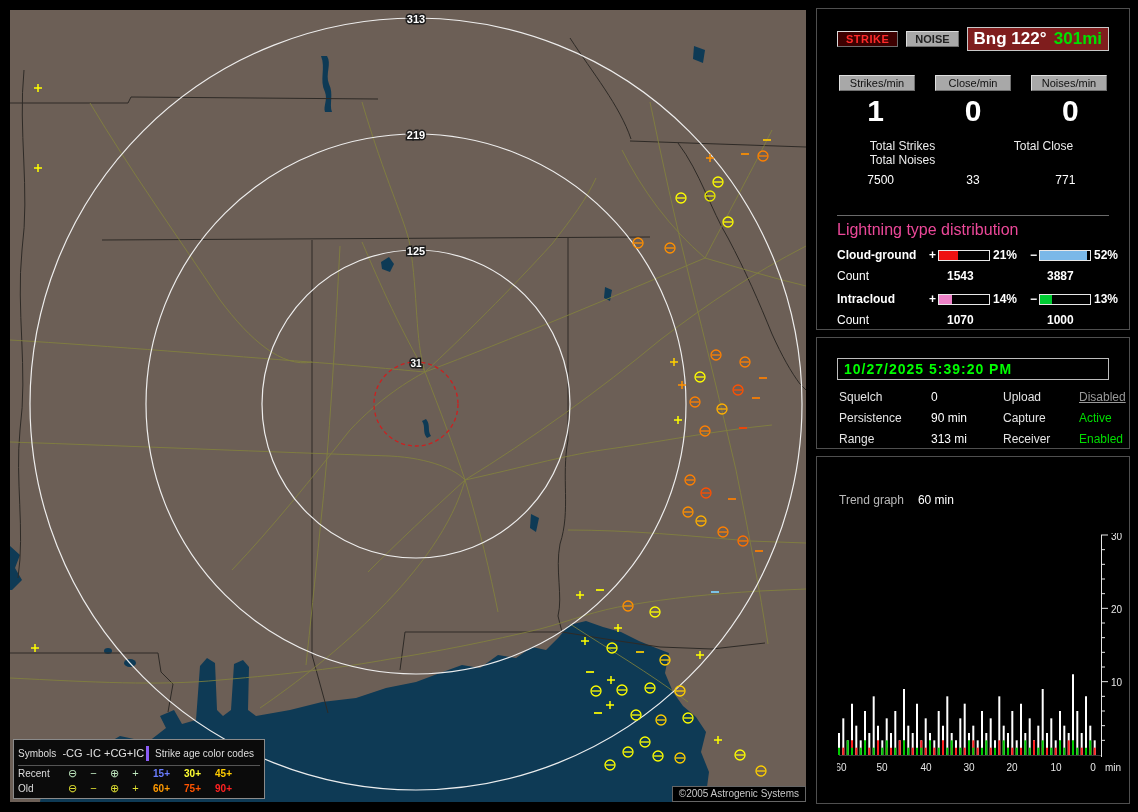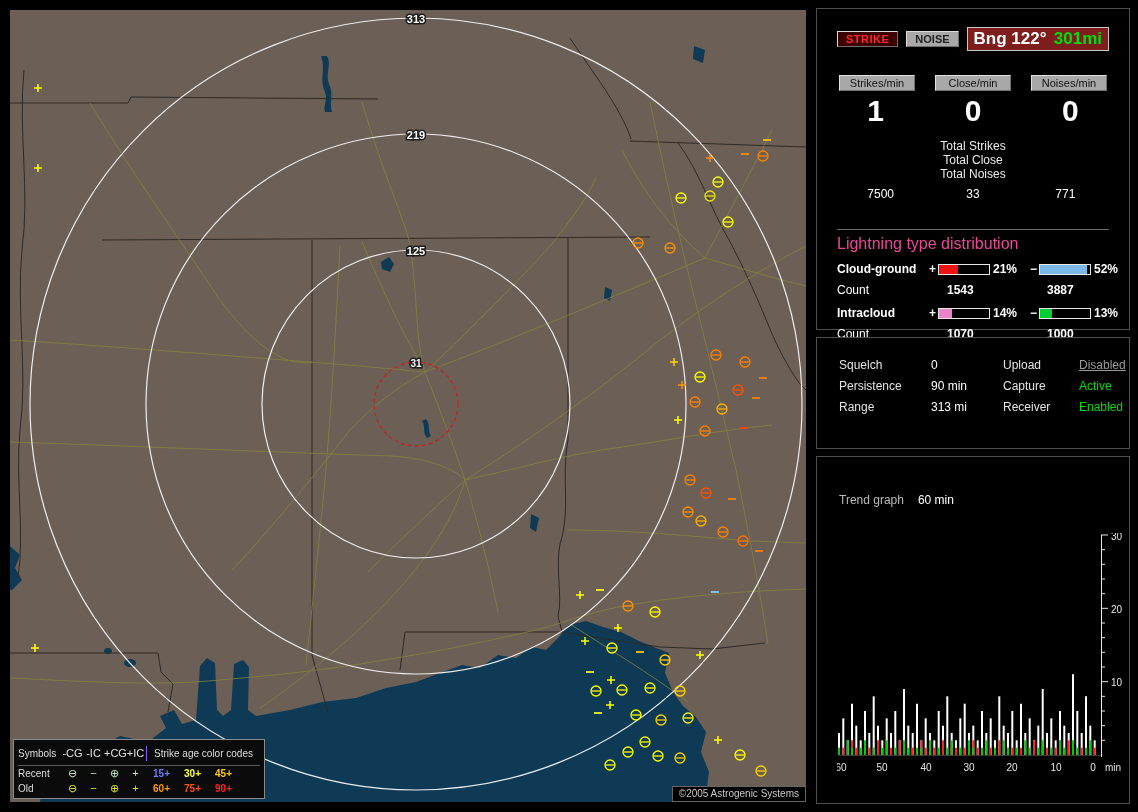--- a/index.html
+++ b/index.html
@@ -13,41 +13,41 @@
   .ring-label{font-size:11px;font-weight:bold;fill:#fff;stroke:#1a1a1a;stroke-width:3px;paint-order:stroke;text-anchor:middle}
   .ring-label.small{font-size:10px}
 
   
   .legend{position:absolute;left:3px;bottom:3px;width:252px;background:#0b0b0b;border:1px solid #8a8a8a;font-size:10px;color:#e0e0e0;padding:1px 4px 2px}
   .lg-row{display:flex;align-items:center;height:15px;line-height:15px}
   .lg-head{border-bottom:1px solid #555;height:25px}
   .lg-name{width:44px;color:#ddd}
   .lg-sym{width:21px;text-align:center;font-size:11px}
   .lg-age{width:31px;text-align:center;font-weight:bold}
-  .lg-age-title{flex:1;text-align:center;color:#ddd;border-left:1px solid #8b5cf6}
+  .lg-age-title{flex:1;text-align:center;color:#ddd;border-left:3px solid #8b5cf6}
   .copyright{position:absolute;right:0;bottom:0;background:#000000;border:1px solid #666;color:#c8c8c8;font-size:10px;padding:0 6px;line-height:14px}
 
   
   .panel{position:absolute;left:816px;top:8px;width:314px;height:796px;display:flex;flex-direction:column;gap:7px;color:#fff}
   .box{background:#000;border:1px solid #4f4f4f;padding:20px}
   .sec1{height:322px}
   .sec2{height:112px}
   .sec3{flex:1;display:flex;flex-direction:column}
 
   .mode-row{display:flex;align-items:center;gap:8px;height:20px}
   .btn{font-size:11px;font-weight:bold;padding:1px 8px;cursor:pointer;border:1px solid;border-color:#dcdcdc #6e6e6e #6e6e6e #dcdcdc}
   .btn-strike{background:#3c0000;color:#ff2a2a;letter-spacing:.5px}
   .btn-noise{background:#a8a8a8;color:#222}
   .bng-box{margin-left:auto;display:flex;justify-content:space-between;align-items:center;width:155px;border:1px solid #c8c8c8;background:#7f1d1d;font-size:17px;font-weight:bold;padding:1px 6px}
 
   .rate-btn-row{display:grid;grid-template-columns:1fr 1fr 1fr;column-gap:20px;margin-top:26px;padding:0 2px}
   .rate-btn{background:#a8a8a8;color:#111;font-size:11px;text-align:center;padding:1px 0;border:1px solid;border-color:#e0e0e0 #707070 #707070 #e0e0e0;cursor:pointer}
   .rate-num-row{display:grid;grid-template-columns:1fr 1fr 1fr;column-gap:20px;margin-top:4px}
   .rate-num{font-size:30px;font-weight:bold;text-align:center;color:#fff;line-height:32px}
-  .tot-row{display:grid;grid-template-columns:1fr;column-gap:10px;margin-top:12px}
+  .tot-row{display:grid;grid-template-columns:1fr 1fr;column-gap:10px;margin-top:12px}
   .tot-cell{text-align:center;font-size:12px;color:#ececec}
   .tot-val-row{display:grid;grid-template-columns:1fr 1fr 1fr;column-gap:5px;margin-top:6px}
   .tot-val{text-align:center;font-size:12px;color:#fff}
 
   .hr{border-top:1px solid #6a6a6a;margin-top:28px}
   .dist-title{color:#ec4899;font-size:16px;margin-top:5px}
   .dist-row{display:grid;grid-template-columns:90px 11px 52px 38px 11px 52px 36px;align-items:center;margin-top:9px;font-size:12px}
   .dist-name{font-weight:bold;color:#fff}
   .dist-sign{font-weight:bold;text-align:center}
   .pct{font-weight:bold;padding-left:3px}
@@ -487,20 +487,21 @@
         <span class="pct">13%</span>
       </div>
       <div class="count-row">
         <span>Count</span>
         <span class="count-val">1070</span>
         <span class="count-val">1000</span>
       </div>
     </div>
 
     <div class="box sec2">
+      <div class="datetime" style="color: rgb(0, 255, 0);">10/27/2025 5:39:20 PM</div>
       <div class="settings">
         <span class="lab">Squelch</span>
         <span class="val">0</span>
         <span class="lab">Upload</span>
         <span class="val" style="color: rgb(154, 154, 154); text-decoration: underline;">Disabled</span>
 
         <span class="lab">Persistence</span>
         <span class="val">90 min</span>
         <span class="lab">Capture</span>
         <span class="val" style="color: rgb(0, 221, 0);">Active</span>

